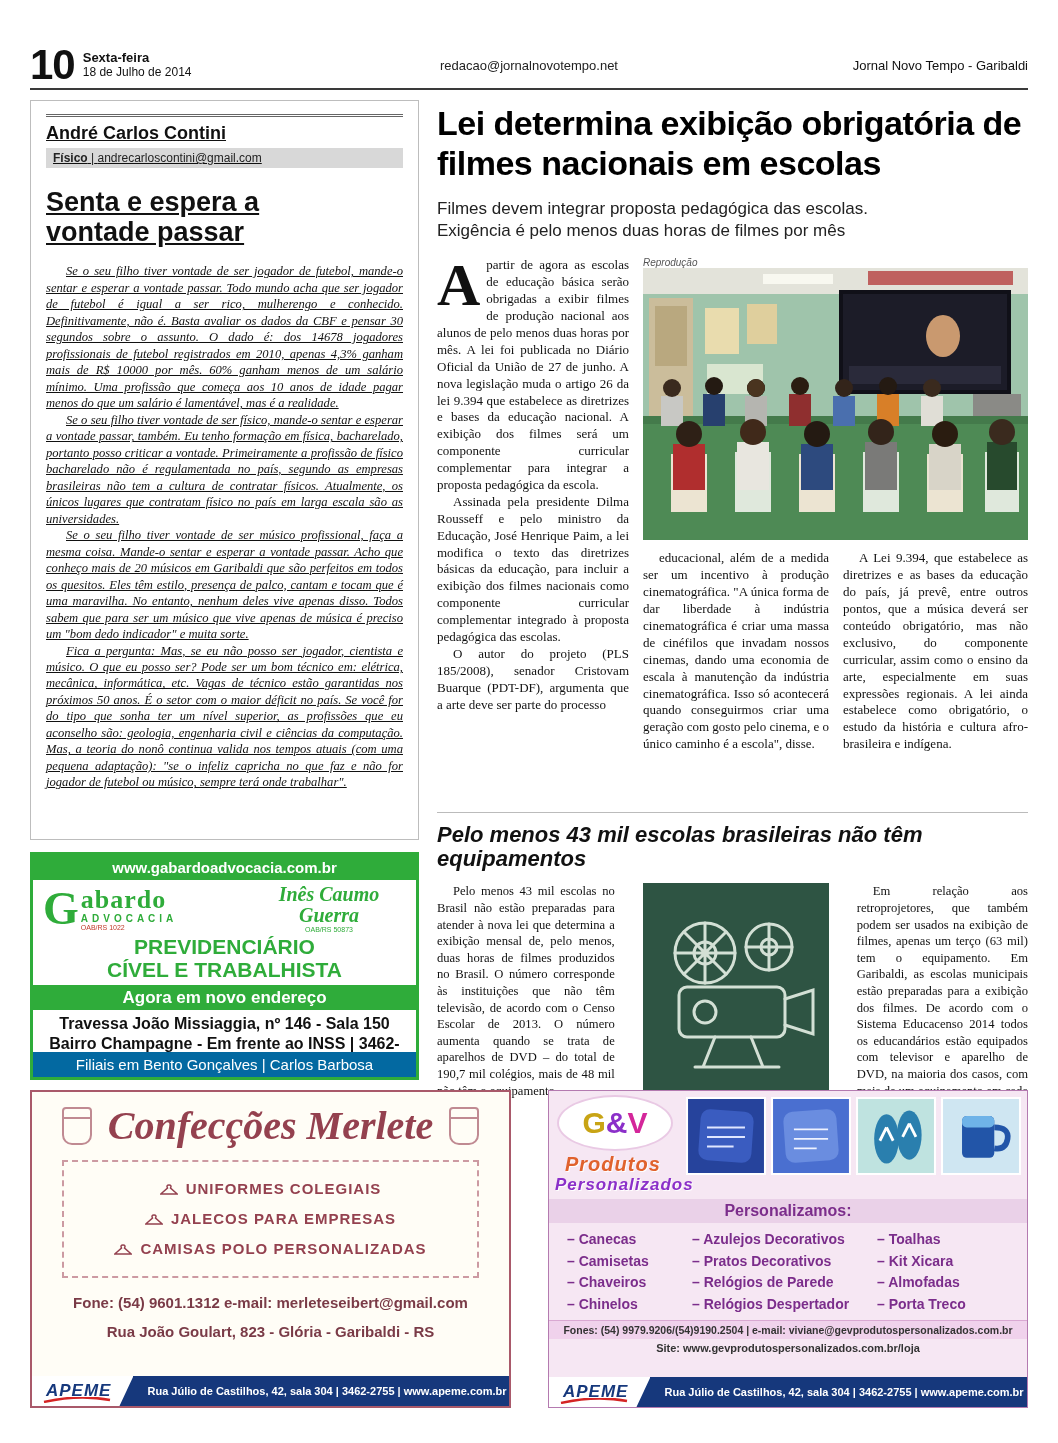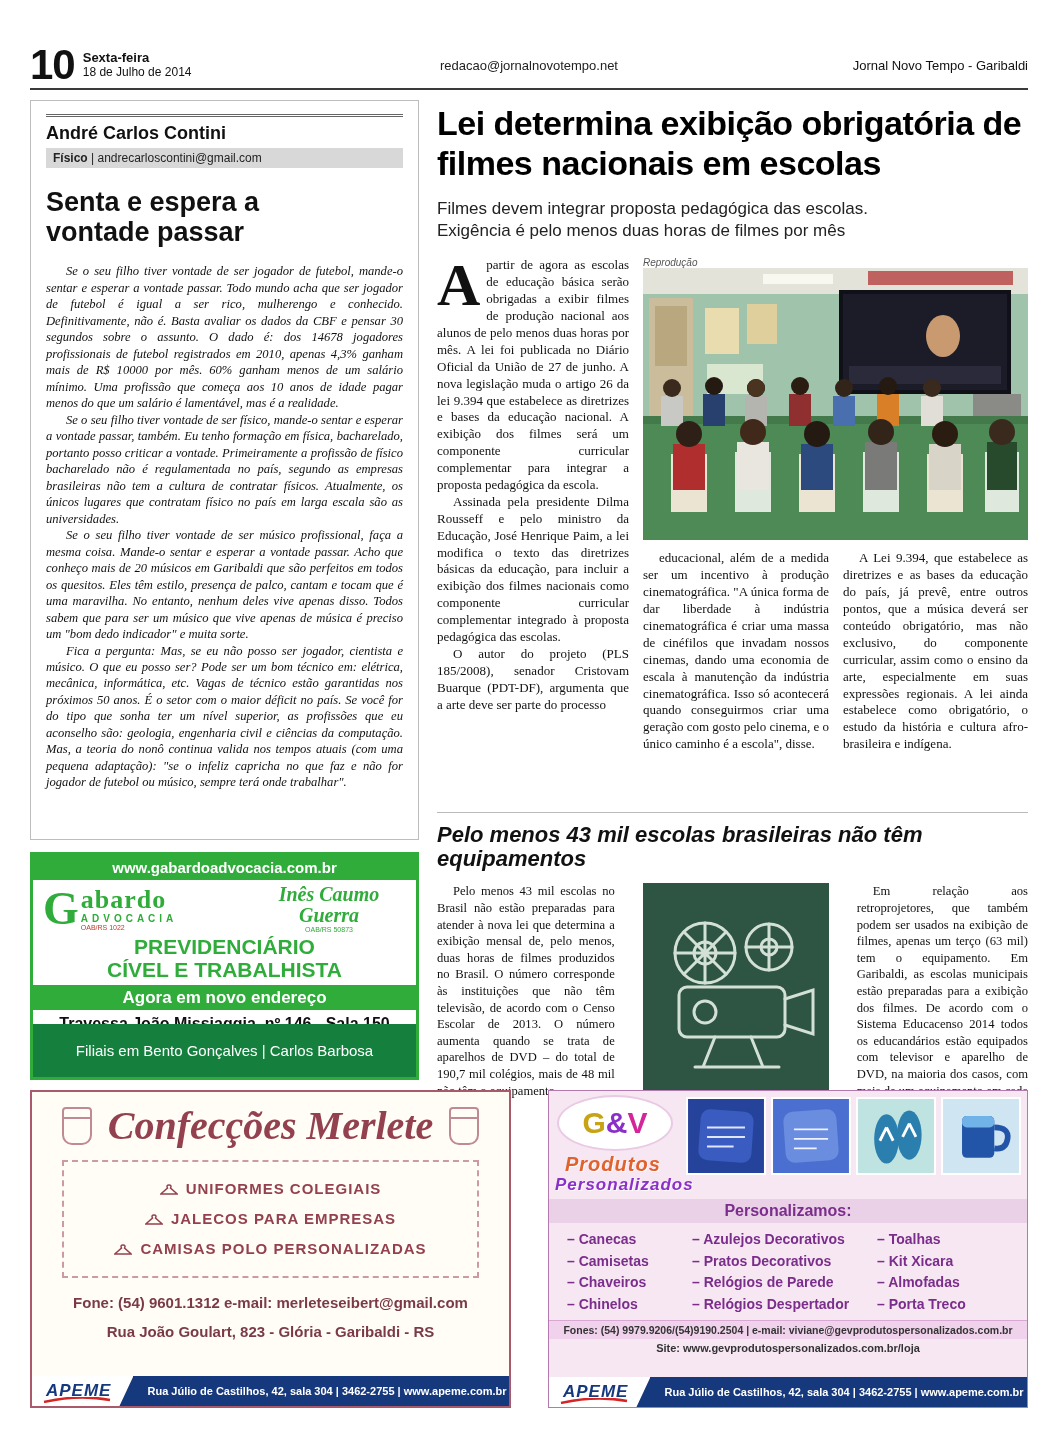--- a/index.html
+++ b/index.html
@@ -16,21 +16,21 @@
   .pgnum { font:bold 42px/0.9 "Liberation Sans", sans-serif; letter-spacing:-1px; }
   .hdr-datebox { padding-top:4px; font-family:"Liberation Sans", sans-serif; }
   .hdr-weekday { font-weight:bold; font-size:13px; }
   .hdr-date { font-size:12px; }
   .hdr-mail { position:absolute; left:0; right:0; top:22px; text-align:center;
               font:13px "Liberation Sans", sans-serif; color:#222; }
   .hdr-paper { position:absolute; right:0; top:22px; font:13px "Liberation Sans", sans-serif; }
 
   
   .opinion { position:absolute; left:30px; top:100px; width:389px; height:740px;
-             border:1px solid #bdbdbd; padding:13px 15px; overflow:hidden; }
+             border:1px solid #bdbdbd; padding:13px 15px; overflow:hidden;text-decoration:underline; }
   .op-name { border-top:3px double #666; padding-top:6px;
              font:bold 18px "Liberation Sans", sans-serif; }
   .op-meta { margin-top:4px; background:#d8d8d8; padding:3px 7px;
              font:12px "Liberation Sans", sans-serif; color:#222; }
   .op-meta b { font-weight:bold; }
   .op-title { margin-top:20px; max-width:250px;
               font:bold 27px/1.1 "Liberation Sans", sans-serif; }
   .op-text { margin-top:16px; }
   .op-text p { font-style:italic; font-size:12.6px; line-height:1.31;
                text-align:justify; text-indent:20px; }
@@ -47,22 +47,22 @@
   .gab-brand-name { font:bold 26px/1 "Liberation Serif", serif; color:#2fac3a; letter-spacing:1px; }
   .gab-brand-sub { font:bold 10px "Liberation Sans", sans-serif; color:#2fac3a; letter-spacing:4px; }
   .gab-brand-reg { font:7px "Liberation Sans", sans-serif; color:#c0392b; }
   .gab-lawyer { text-align:center; width:150px; }
   .gab-lawyer-name { font:bold italic 20px/1.05 "Liberation Serif", serif; color:#2fac3a; font-style:italic; }
   .gab-lawyer-reg { font:7px "Liberation Sans", sans-serif; color:#2fac3a; }
   .gab-serv { text-align:center; color:#2fac3a; font:bold 21px/1.1 "Liberation Sans", sans-serif; margin-top:2px; }
   .gab-banner { background:#2fac3a; color:#fff; text-align:center;
                 font:bold 17px/1 "Liberation Sans", sans-serif; padding:4px 0; margin-top:4px; }
   .gab-addr { text-align:center; font:bold 16px/1.25 "Liberation Sans", sans-serif; margin-top:4px; }
-  .gab-foot { position:absolute; left:0; right:0; bottom:0; background:#15803d; color:#fff;
-              text-align:center; font:15px/1 "Liberation Sans", sans-serif; padding:19px 0; }
+  .gab-foot { position:absolute; left:0; right:0; bottom:0; background:#0369a1; color:#fff;
+              text-align:center; font:15px/1 "Liberation Sans", sans-serif; padding:5px 0; }
 
   
   .main { position:absolute; left:437px; top:104px; width:591px; }
   .headline { font:bold 34px/1.17 "Liberation Sans", sans-serif; letter-spacing:-0.5px; color:#000; }
   .subhead { margin-top:14px; font:17px/1.35 "Liberation Sans", sans-serif; color:#222; }
   .art-row { margin-top:14px; display:flex; gap:14px; }
   .a-col1 { width:192px; height:508px; overflow:hidden; }
   .a-col1 p, .a-col2 p, .a-col3 p { font-size:13px; line-height:1.3; text-align:justify; text-indent:16px; }
   .a-col1 p.pfirst { text-indent:0; }
   .dropcap { float:left; font:bold 60px/0.78 "Liberation Serif", serif; padding:5px 6px 0 0; }

